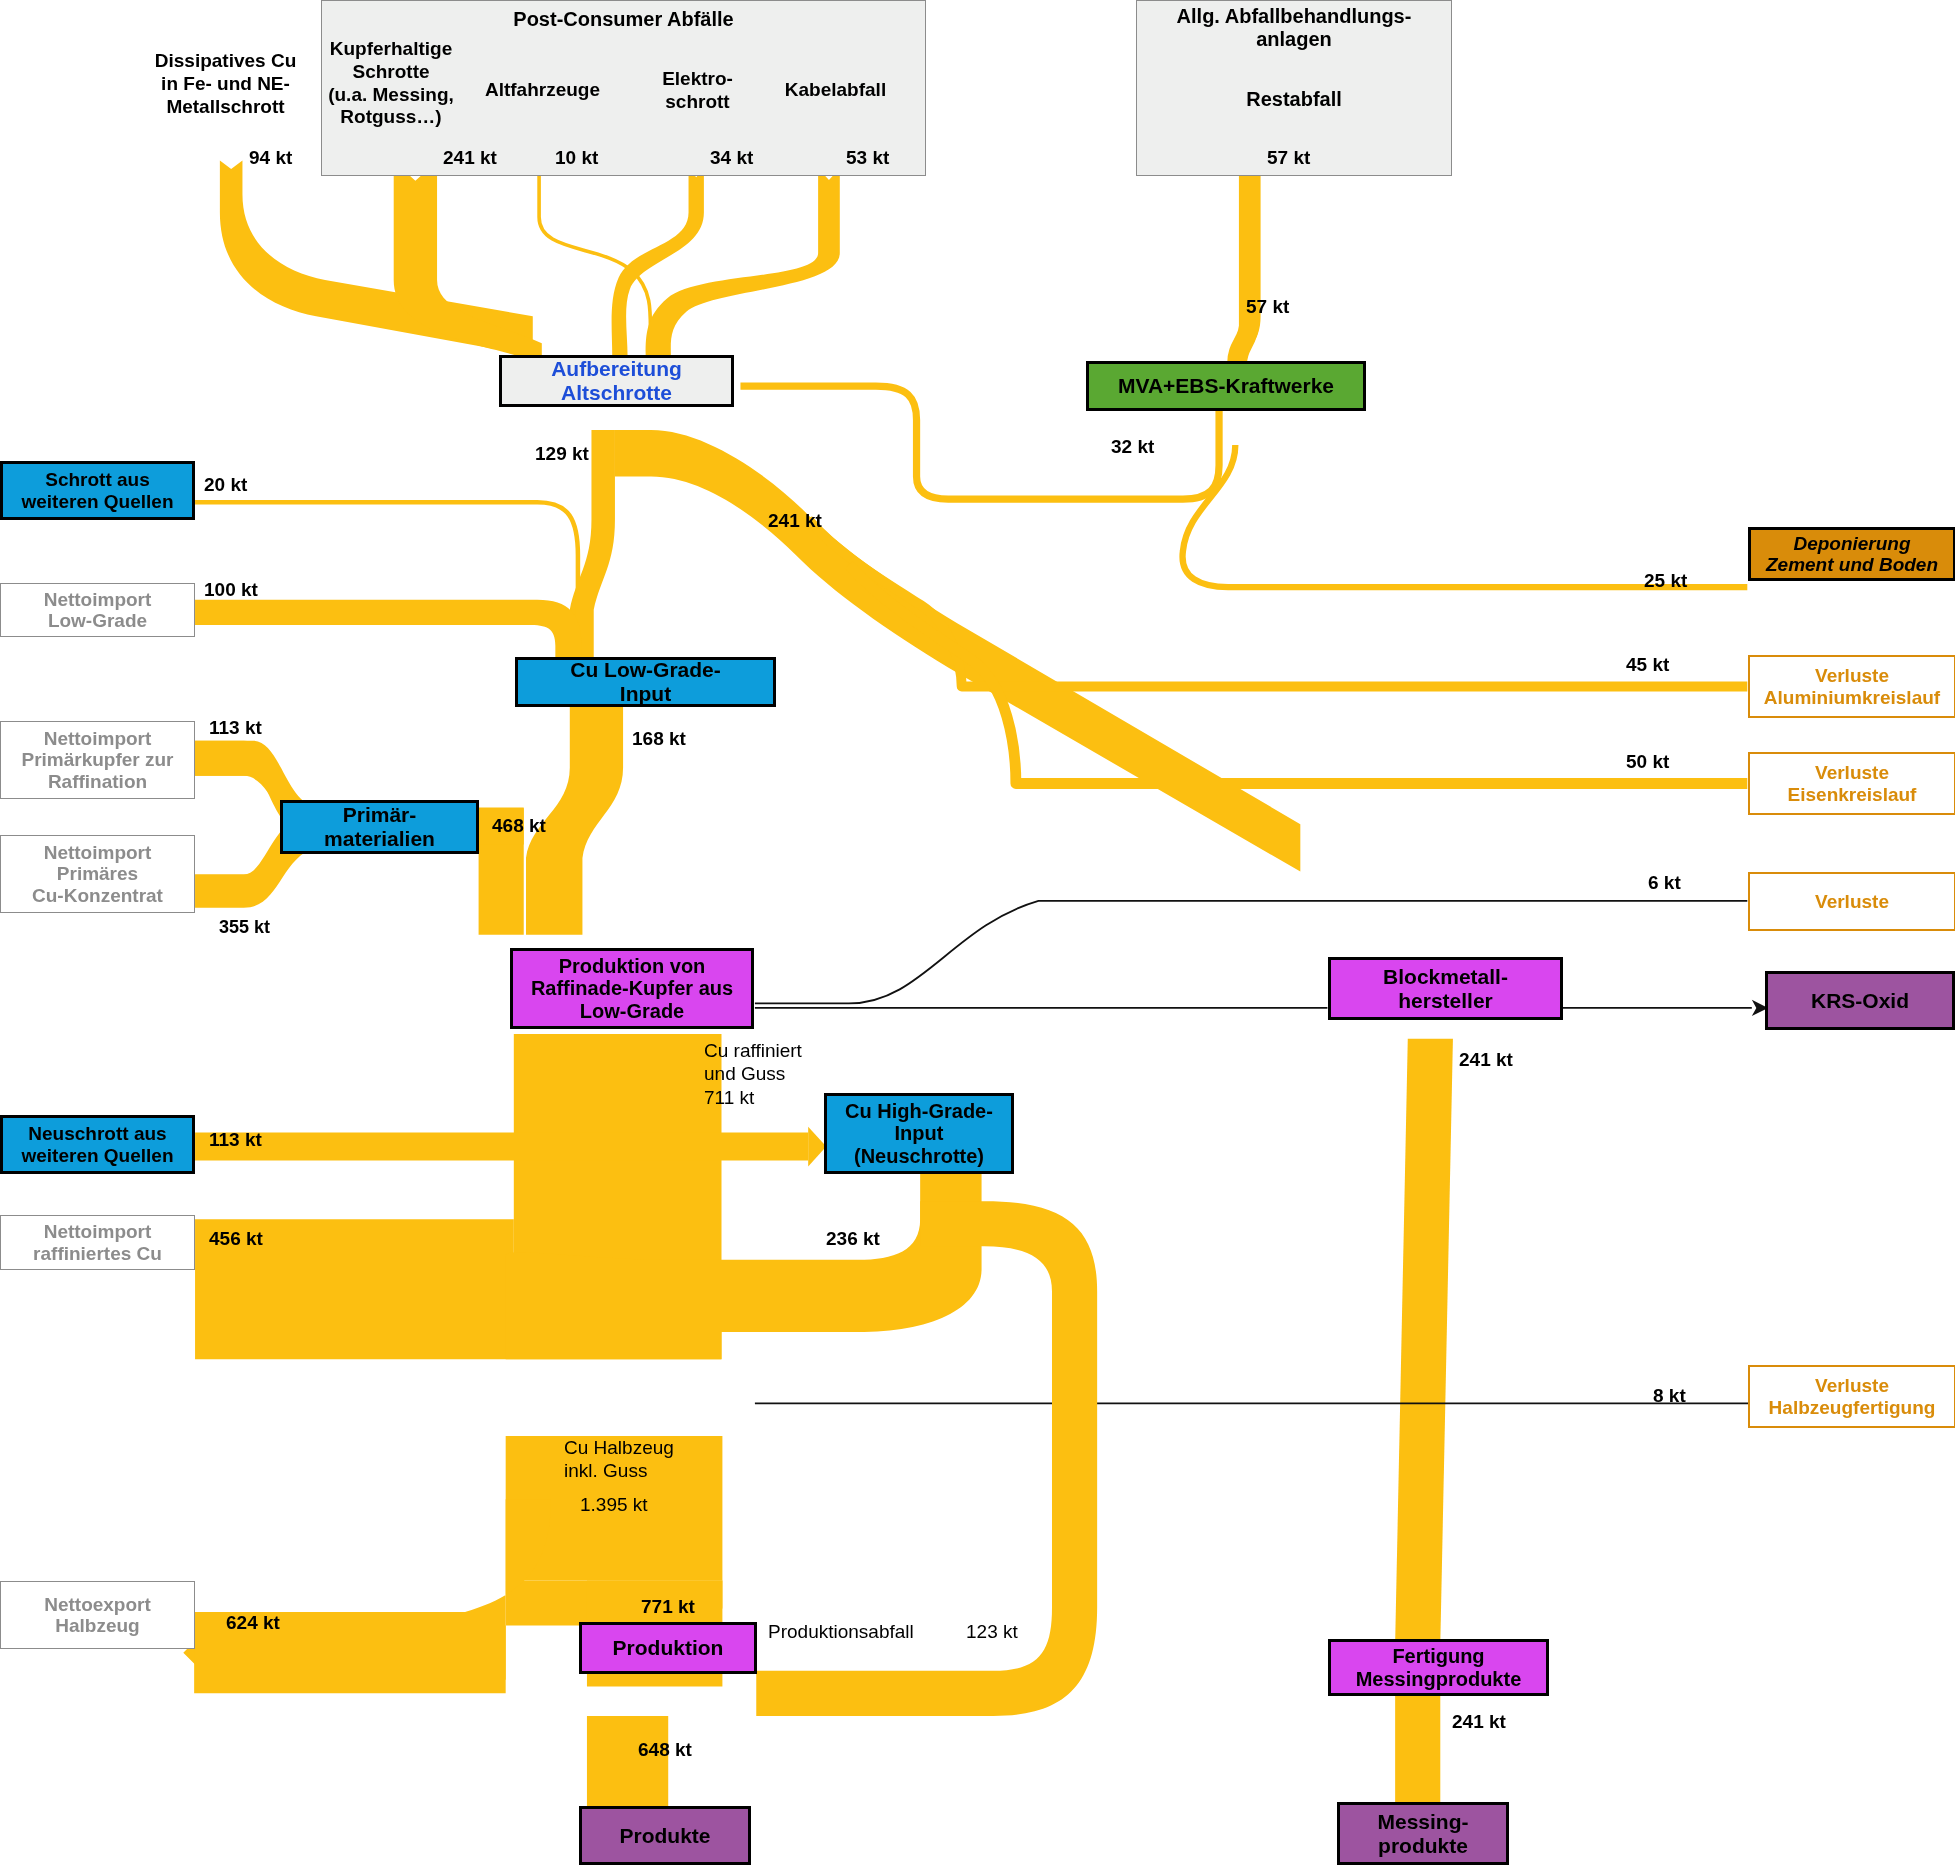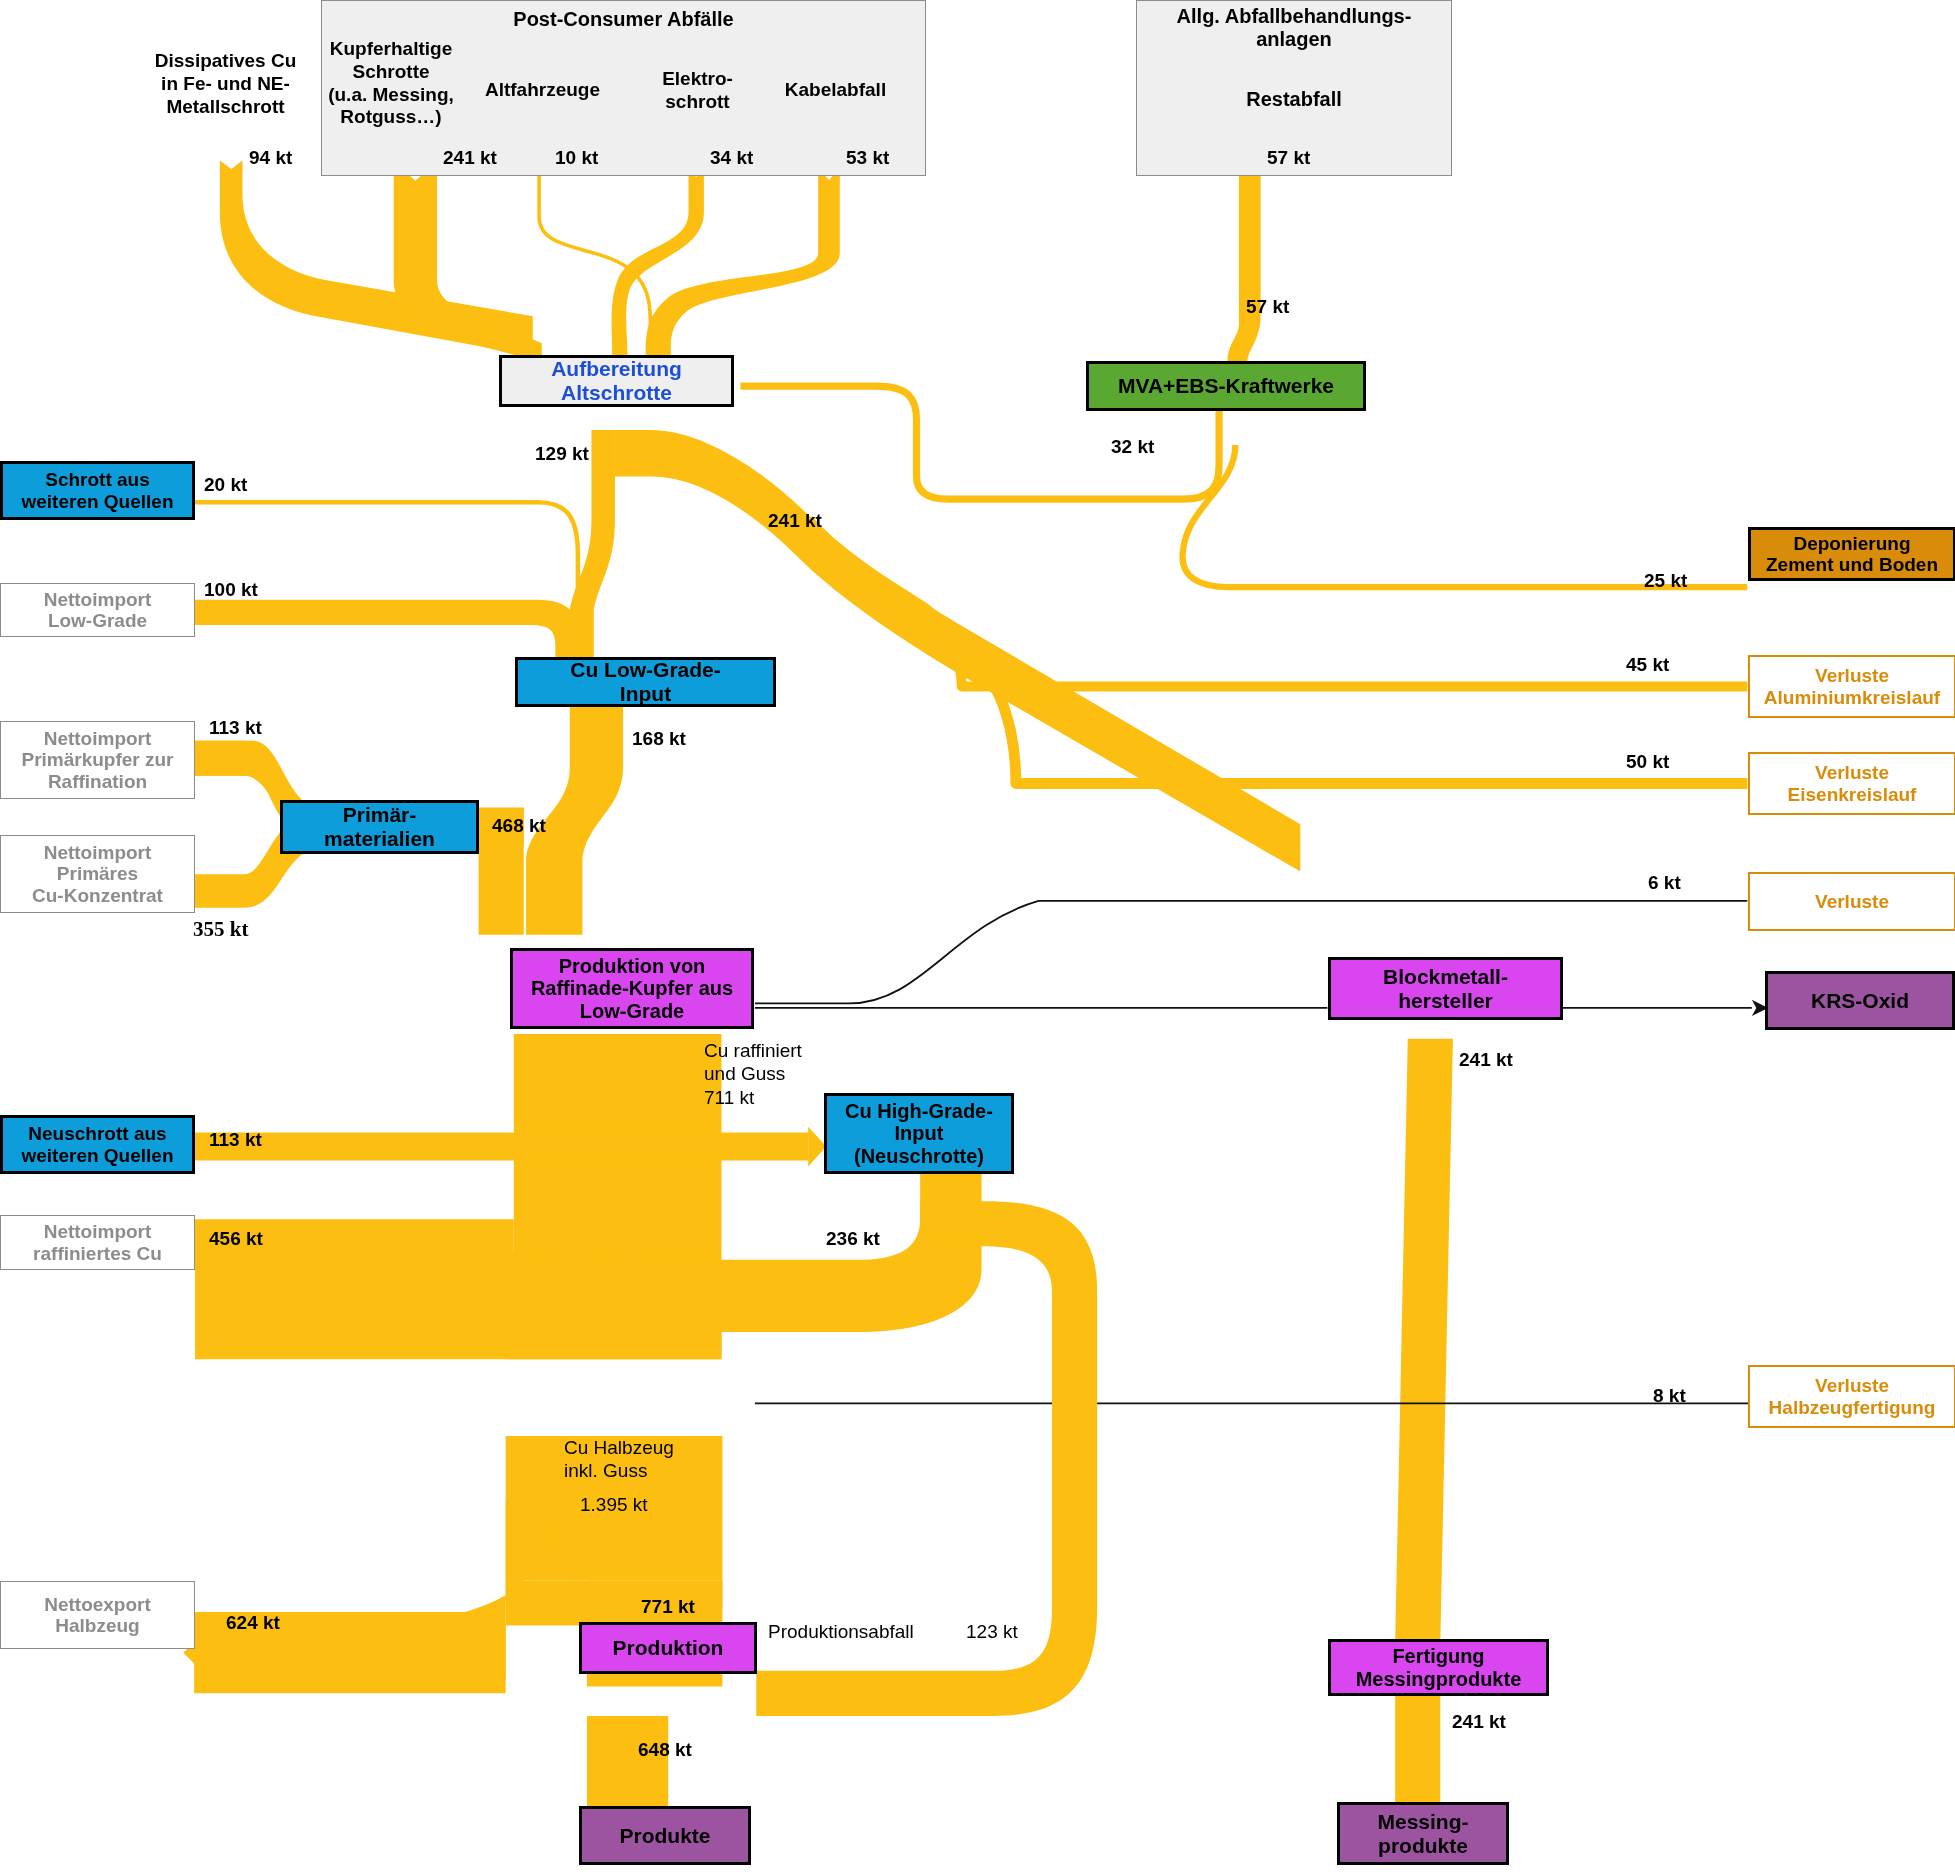--- a/index.html
+++ b/index.html
@@ -175,21 +175,21 @@
   <div class="lbl" style="left:1246px;top:296px;font-size:19px;">57 kt</div>
 
   <div class="node n-greyish" style="left:499px;top:355px;width:235px;height:52px;font-size:21px;white-space:pre-line;">Aufbereitung
 Altschrotte</div>
   <div class="lbl" style="left:535px;top:443px;font-size:19px;">129 kt</div>
   <div class="lbl" style="left:768px;top:510px;font-size:19px;">241 kt</div>
 
   <div class="node n-green" style="left:1086px;top:361px;width:280px;height:50px;font-size:21px;">MVA+EBS-Kraftwerke</div>
   <div class="lbl" style="left:1111px;top:436px;font-size:19px;">32 kt</div>
 
-  <div class="node n-orangefill" style="left:1748px;top:527px;width:208px;height:54px;font-size:19px;white-space:pre-line;">Deponierung
+  <div class="node n-orangefill" style="left:1748px;top:527px;width:208px;height:54px;font-size:19px;white-space:pre-line;font-style:italic;">Deponierung
 Zement und Boden</div>
   <div class="lbl" style="left:1644px;top:570px;font-size:19px;">25 kt</div>
 
   <div class="node n-blue" style="left:0px;top:461px;width:195px;height:59px;font-size:19px;white-space:pre-line;">Schrott aus
 weiteren Quellen</div>
   <div class="lbl" style="left:204px;top:474px;font-size:19px;">20 kt</div>
 
   <div class="node n-ghost" style="left:0px;top:583px;width:195px;height:54px;font-size:19px;white-space:pre-line;">Nettoimport
 Low-Grade</div>
   <div class="lbl" style="left:204px;top:579px;font-size:19px;">100 kt</div>
@@ -199,21 +199,21 @@
   <div class="lbl" style="left:632px;top:728px;font-size:19px;">168 kt</div>
 
   <div class="node n-ghost" style="left:0px;top:721px;width:195px;height:78px;font-size:19px;white-space:pre-line;">Nettoimport
 Primärkupfer zur
 Raffination</div>
   <div class="lbl" style="left:209px;top:717px;font-size:19px;">113 kt</div>
 
   <div class="node n-ghost" style="left:0px;top:835px;width:195px;height:78px;font-size:19px;white-space:pre-line;">Nettoimport
 Primäres
 Cu-Konzentrat</div>
-  <div class="lbl" style="left:193px;top:917px;font-size:21px;font-family:Liberation Serif, serif;">355 kt</div>
+  <div class="lbl" style="left:219px;top:917px;font-size:18px;">355 kt</div>
 
   <div class="node n-blue" style="left:280px;top:800px;width:199px;height:54px;font-size:21px;white-space:pre-line;">Primär-
 materialien</div>
   <div class="lbl" style="left:492px;top:815px;font-size:19px;">468 kt</div>
 
   <div class="node n-white" style="left:510px;top:948px;width:244px;height:81px;font-size:20px;white-space:pre-line;">Produktion von
 Raffinade-Kupfer aus
 Low-Grade</div>
 
   <div class="plainlbl" style="left:704px;top:1039px;font-size:19px;line-height:1.22;">Cu raffiniert

